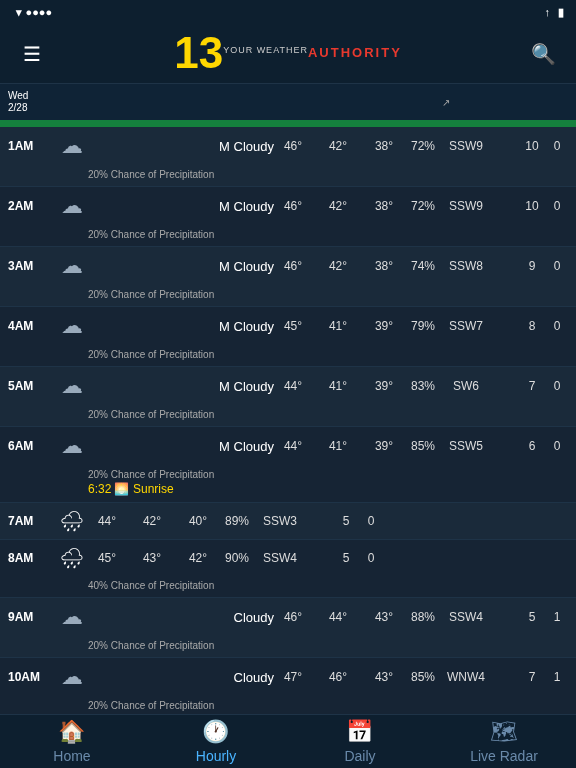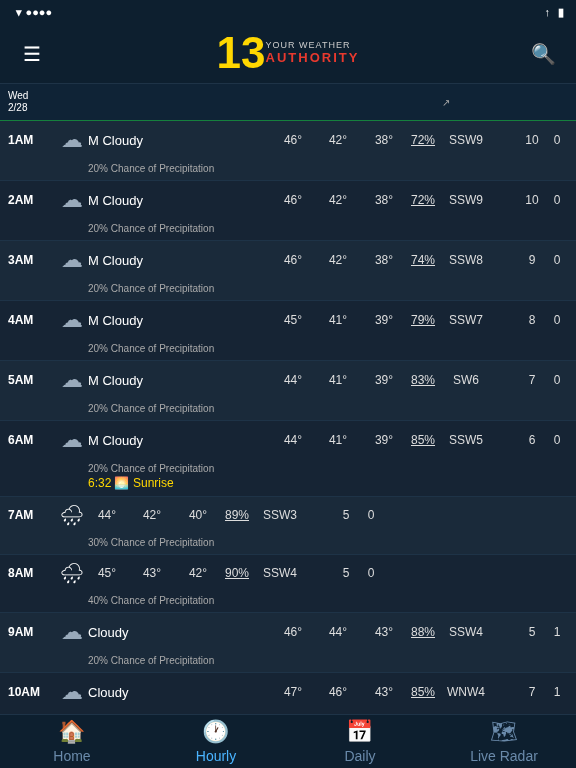--- a/index.html
+++ b/index.html
@@ -72,31 +72,31 @@
       align-items: center;
       justify-content: center;
     }
 
     
     .table-header {
       background: #0f2336;
       display: flex;
       align-items: center;
       padding: 6px 8px;
-      border-bottom: 1px solid #15803d;
+      border-bottom: 7px solid #15803d;
       font-size: 10px;
       color: #aaa;
     }
     .col-time { width: 48px; flex-shrink: 0; }
     .col-icon { width: 32px; flex-shrink: 0; }
-    .col-condition { flex: 1; min-width: 90px; }
+    .col-condition { flex: 1; min-width: 90px; text-align: right; }
     .col-temp { width: 38px; text-align: center; flex-shrink: 0; }
     .col-feels { width: 52px; text-align: center; flex-shrink: 0; }
     .col-dew { width: 40px; text-align: center; flex-shrink: 0; }
-    .col-hum { width: 38px; text-align: center; flex-shrink: 0; text-decoration: underline; }
+    .col-hum { width: 38px; text-align: center; flex-shrink: 0; }
     .col-wind { width: 48px; text-align: center; flex-shrink: 0; }
     .col-vis { width: 28px; text-align: center; flex-shrink: 0; margin-left: 28px; }
     .col-uv { width: 22px; text-align: center; flex-shrink: 0; }
 
     
     .weather-list {
       overflow-y: auto;
       height: calc(768px - 24px - 60px - 32px - 54px);
     }
     .weather-row {
@@ -207,21 +207,21 @@
     <span></span>
     <span>▮</span>
   </div>
 </div>
 
 <div class="header">
   <button class="hamburger-btn">☰</button>
   <div class="header-logo">
     <div class="logo-text">
       <span class="logo-13" style="color:#ffd700;font-size:44px;font-weight:900;">13</span>
-      <div style="display:flex;flex-direction:column;margin-left:0;">
+      <div style="display:flex;flex-direction:row;margin-left:0;">
         <span style="font-size:9px;color:#ccc;letter-spacing:1px;">YOUR WEATHER</span>
         <span style="font-size:13px;font-weight:900;color:#e8392e;letter-spacing:2px;">AUTHORITY</span>
       </div>
     </div>
     <div class="location-text"></div>
   </div>
   <button class="search-btn">🔍</button>
 </div>
 
 <div class="table-header">
@@ -358,21 +358,20 @@
           <span style="font-size:20px;">🌧</span>
         </div>
       <div class="data-cell col-temp">44°</div>
       <div class="data-cell col-feels">42°</div>
       <div class="data-cell col-dew">40°</div>
       <div class="data-cell col-hum">89%</div>
       <div class="data-cell col-wind">SSW3</div>
       <div class="data-cell col-vis">5</div>
       <div class="data-cell col-uv">0</div>
     </div>
-    <div class="row-sub">30% Chance of Precipitation</div>
 
   </div>
     <div class="weather-row">
     <div class="row-main">
       <div class="time-label col-time">8AM</div>
       <div class="weather-icon col-icon">
           <span style="font-size:20px;">🌧</span>
         </div>
       <div class="data-cell col-temp">45°</div>
       <div class="data-cell col-feels">43°</div>

